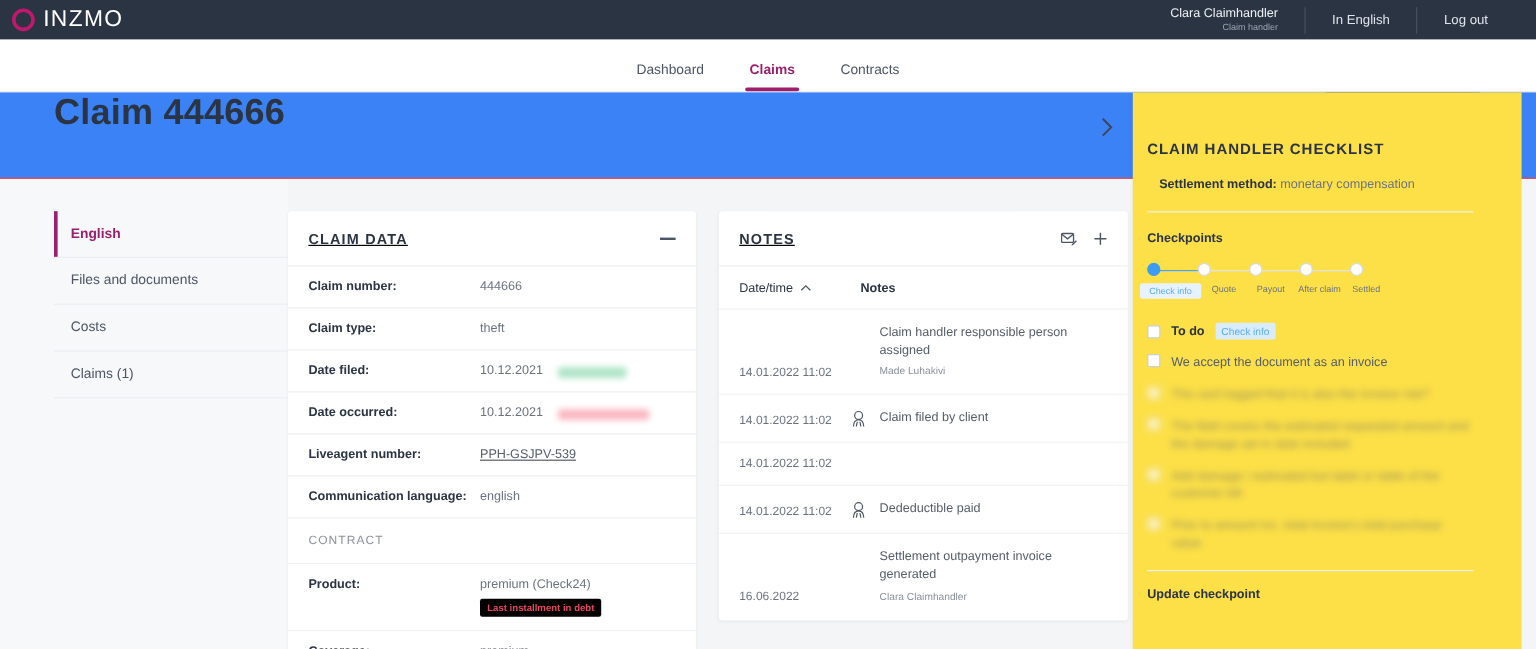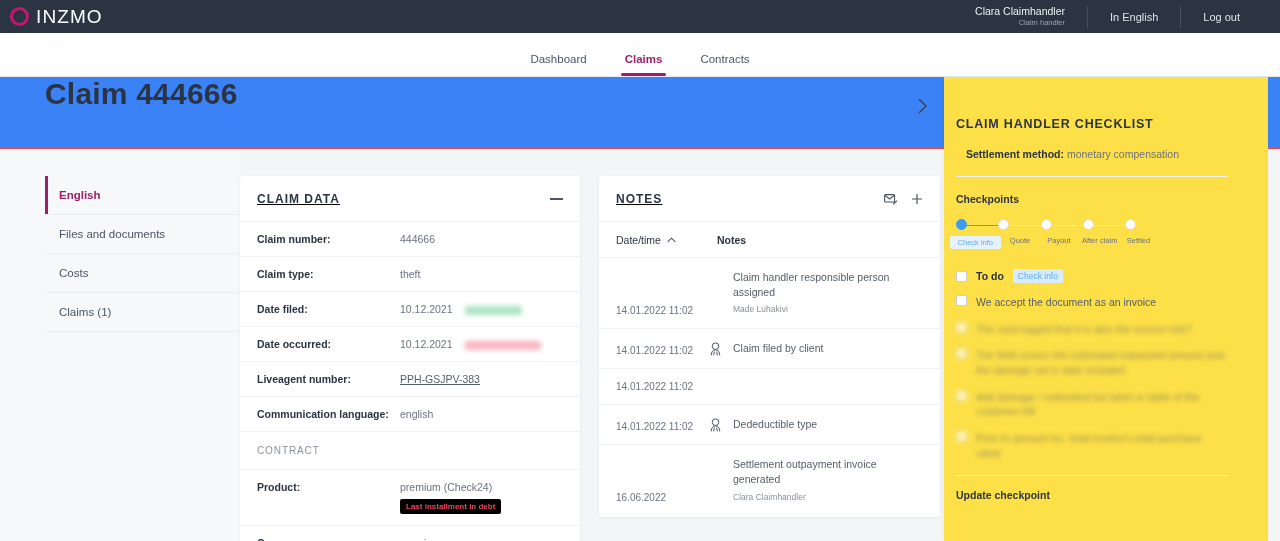--- a/index.html
+++ b/index.html
@@ -281,21 +281,21 @@
           <div class="kv-val">
             <span class="line1">
               <span>10.12.2021</span>
               <span class="redact pink"></span>
             </span>
           </div>
         </div>
         <div class="kv-row">
           <div class="kv-key">Liveagent number:</div>
           <div class="kv-val">
-            <span class="link-val">PPH-GSJPV-383</span>
+            <span class="link-val">PPH-GSJPV-539</span>
           </div>
         </div>
         <div class="kv-row">
           <div class="kv-key">Communication language:</div>
           <div class="kv-val">english</div>
         </div>
 
         <div class="kv-section">CONTRACT</div>
 
         <div class="kv-row">
@@ -371,21 +371,21 @@
         <div class="note-row">
           <div class="note-date">14.01.2022 11:02</div>
           <div class="note-icon">
             <svg width="13" height="14" viewBox="0 0 13 14" stroke="#4b5563" stroke-width="1" fill="none">
               <circle cx="6.5" cy="4.2" r="3.3"></circle>
               <path d="M2.2 13.4 C2.4 9.6 4.2 7.8 6.5 7.8 C8.8 7.8 10.6 9.6 10.8 13.4"></path>
               <path d="M4.6 13.4 L5.4 9.6 M8.4 13.4 L7.6 9.6"></path>
             </svg>
           </div>
           <div class="note-body">
-            <div>Dedeductible type</div>
+            <div>Dedeductible paid</div>
           </div>
         </div>
 
         <div class="note-row">
           <div class="note-date">16.06.2022</div>
           <div class="note-icon"></div>
           <div class="note-body">
             <div>Settlement outpayment invoice generated</div>
             <div class="note-sub">Clara Claimhandler</div>
           </div>

